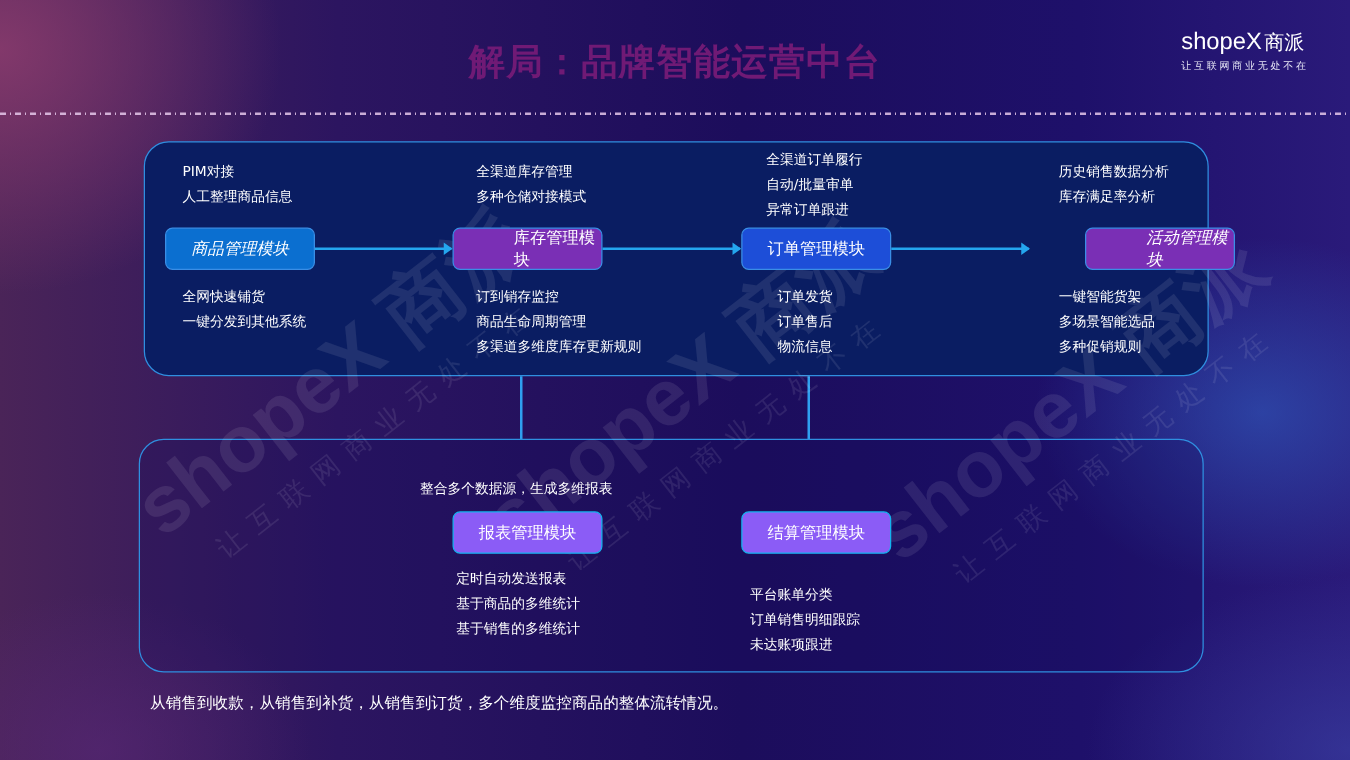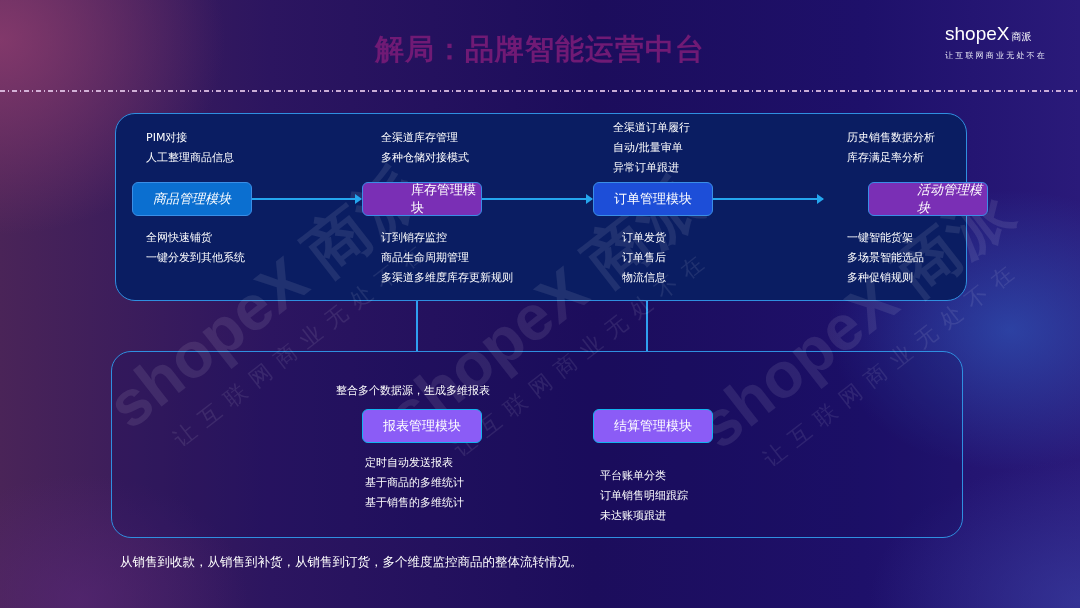--- a/index.html
+++ b/index.html
@@ -15,21 +15,21 @@
       radial-gradient(ellipse 300px 200px at 1080px 600px, rgba(60,70,170,0.55), rgba(0,0,0,0) 70%),
       linear-gradient(90deg, #4a2458 0%, #2c1560 25%, #1c0d5c 55%, #1e106a 80%, #2a1a7a 100%);
   }
   .title {
     position: absolute; left: 0; right: 0; top: 30px;
     text-align: center; font-size: 29px; font-weight: bold; letter-spacing: 1px;
     color: #701a75;
   }
   .logo { position: absolute; left: 945px; top: 24px; width: 120px; }
   .logo-main { font-size: 19px; font-family: "Liberation Sans", sans-serif; color: #fff; letter-spacing: 0px; line-height: 20px; }
-  .logo-main .cn { font-size: 10px; margin-left: 2px; font-family: "DejaVu Sans", sans-serif; }
+  .logo-main .cn { font-size: 16px; margin-left: 2px; font-family: "DejaVu Sans", sans-serif; }
   .logo-sub { font-size: 8px; color: #e6e6f5; letter-spacing: 2.2px; margin-top: 3px; }
   .dash-line {
     position: absolute; left: 0; top: 90px; width: 1080px; height: 2px;
     background: repeating-linear-gradient(90deg, rgba(230,200,235,0.85) 0 5px, rgba(0,0,0,0) 5px 8px, rgba(230,200,235,0.85) 8px 9px, rgba(0,0,0,0) 9px 12px);
   }
   .panel-top {
     position: absolute; left: 115px; top: 113px; width: 852px; height: 188px;
     background: #0a1d62; border: 1.5px solid #2f8fe0; border-radius: 20px;
   }
   .panel-bottom {

